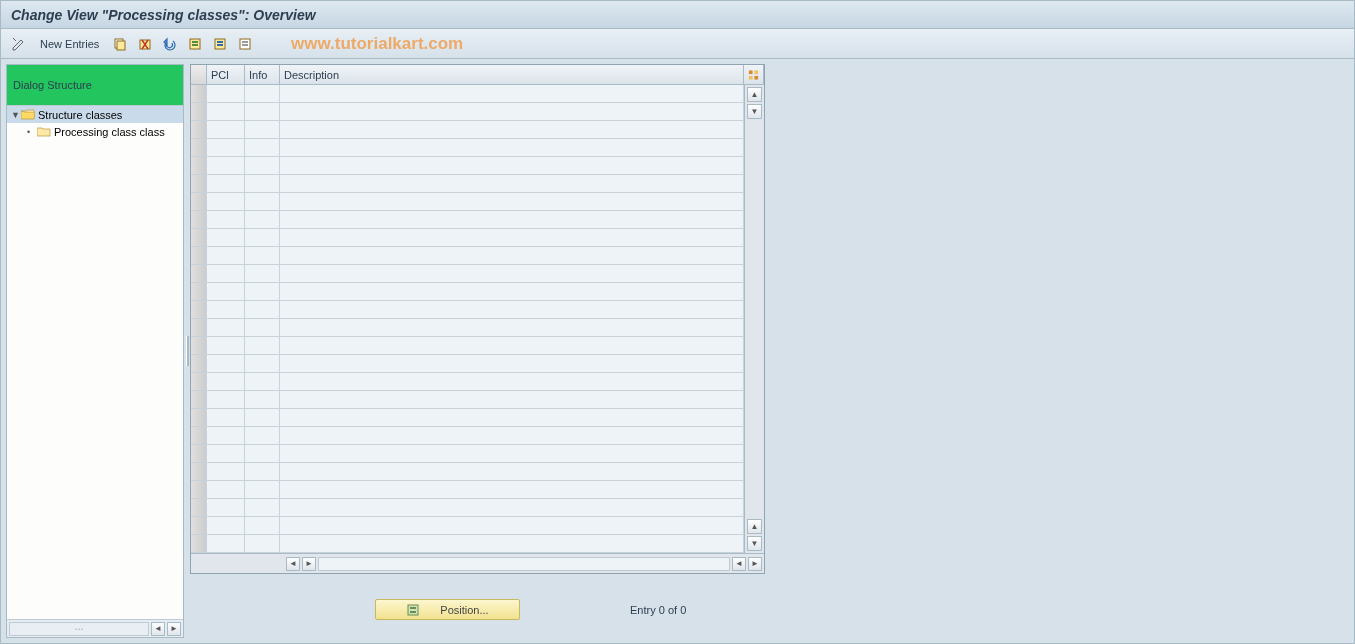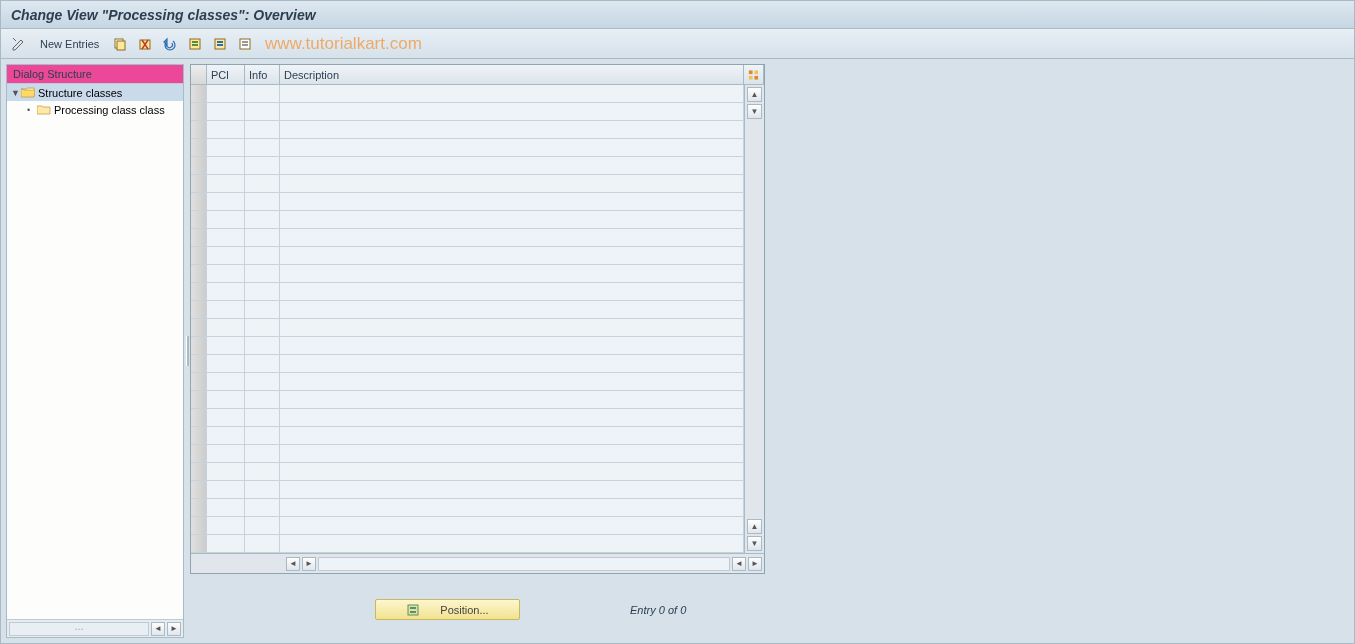--- a/index.html
+++ b/index.html
@@ -53,45 +53,45 @@
       border-radius: 2px;
     }
     .new-entries-btn {
       font-size: 11px;
       color: #2c3e50;
       padding: 2px 6px;
       cursor: pointer;
     }
     .watermark {
       position: absolute;
-      left: 264px;
+      left: 290px;
       font-size: 17px;
-      font-weight: normal;
+      font-weight: bold;
       color: #f0a050;
       opacity: 0.85;
       pointer-events: none;
     }
     .main-area {
       flex: 1;
       display: flex;
       background: #d6e1ea;
       overflow: hidden;
     }
     .sidebar {
       width: 178px;
       background: #eef2f6;
       border: 1px solid #a8bac4;
       margin: 5px 0 5px 5px;
       display: flex;
       flex-direction: column;
     }
     .sidebar-header {
-      background: #ec4899;
+      background: #22c55e;
       border-bottom: 1px solid #c0cad3;
-      padding: 3px 6px;
+      padding: 14px 6px;
       font-size: 11px;
       color: #2c3e50;
     }
     .tree {
       flex: 1;
       background: #fdfdfb;
       overflow: hidden;
     }
     .tree-item {
       display: flex;
@@ -266,21 +266,20 @@
       color: #444;
       cursor: pointer;
     }
     .position-btn .btn-icon{
       width:14px;height:14px;
       display:flex;align-items:center;justify-content:center;
     }
     .entry-text {
       font-size: 11px;
       color: #2c3e50;
-      font-style: italic;
     }
   </style>
 </head>
 <body>
 
 <div class="container">
   <div class="title-bar">
     <span class="title-text">Change View "Processing classes": Overview</span>
   </div>
 

